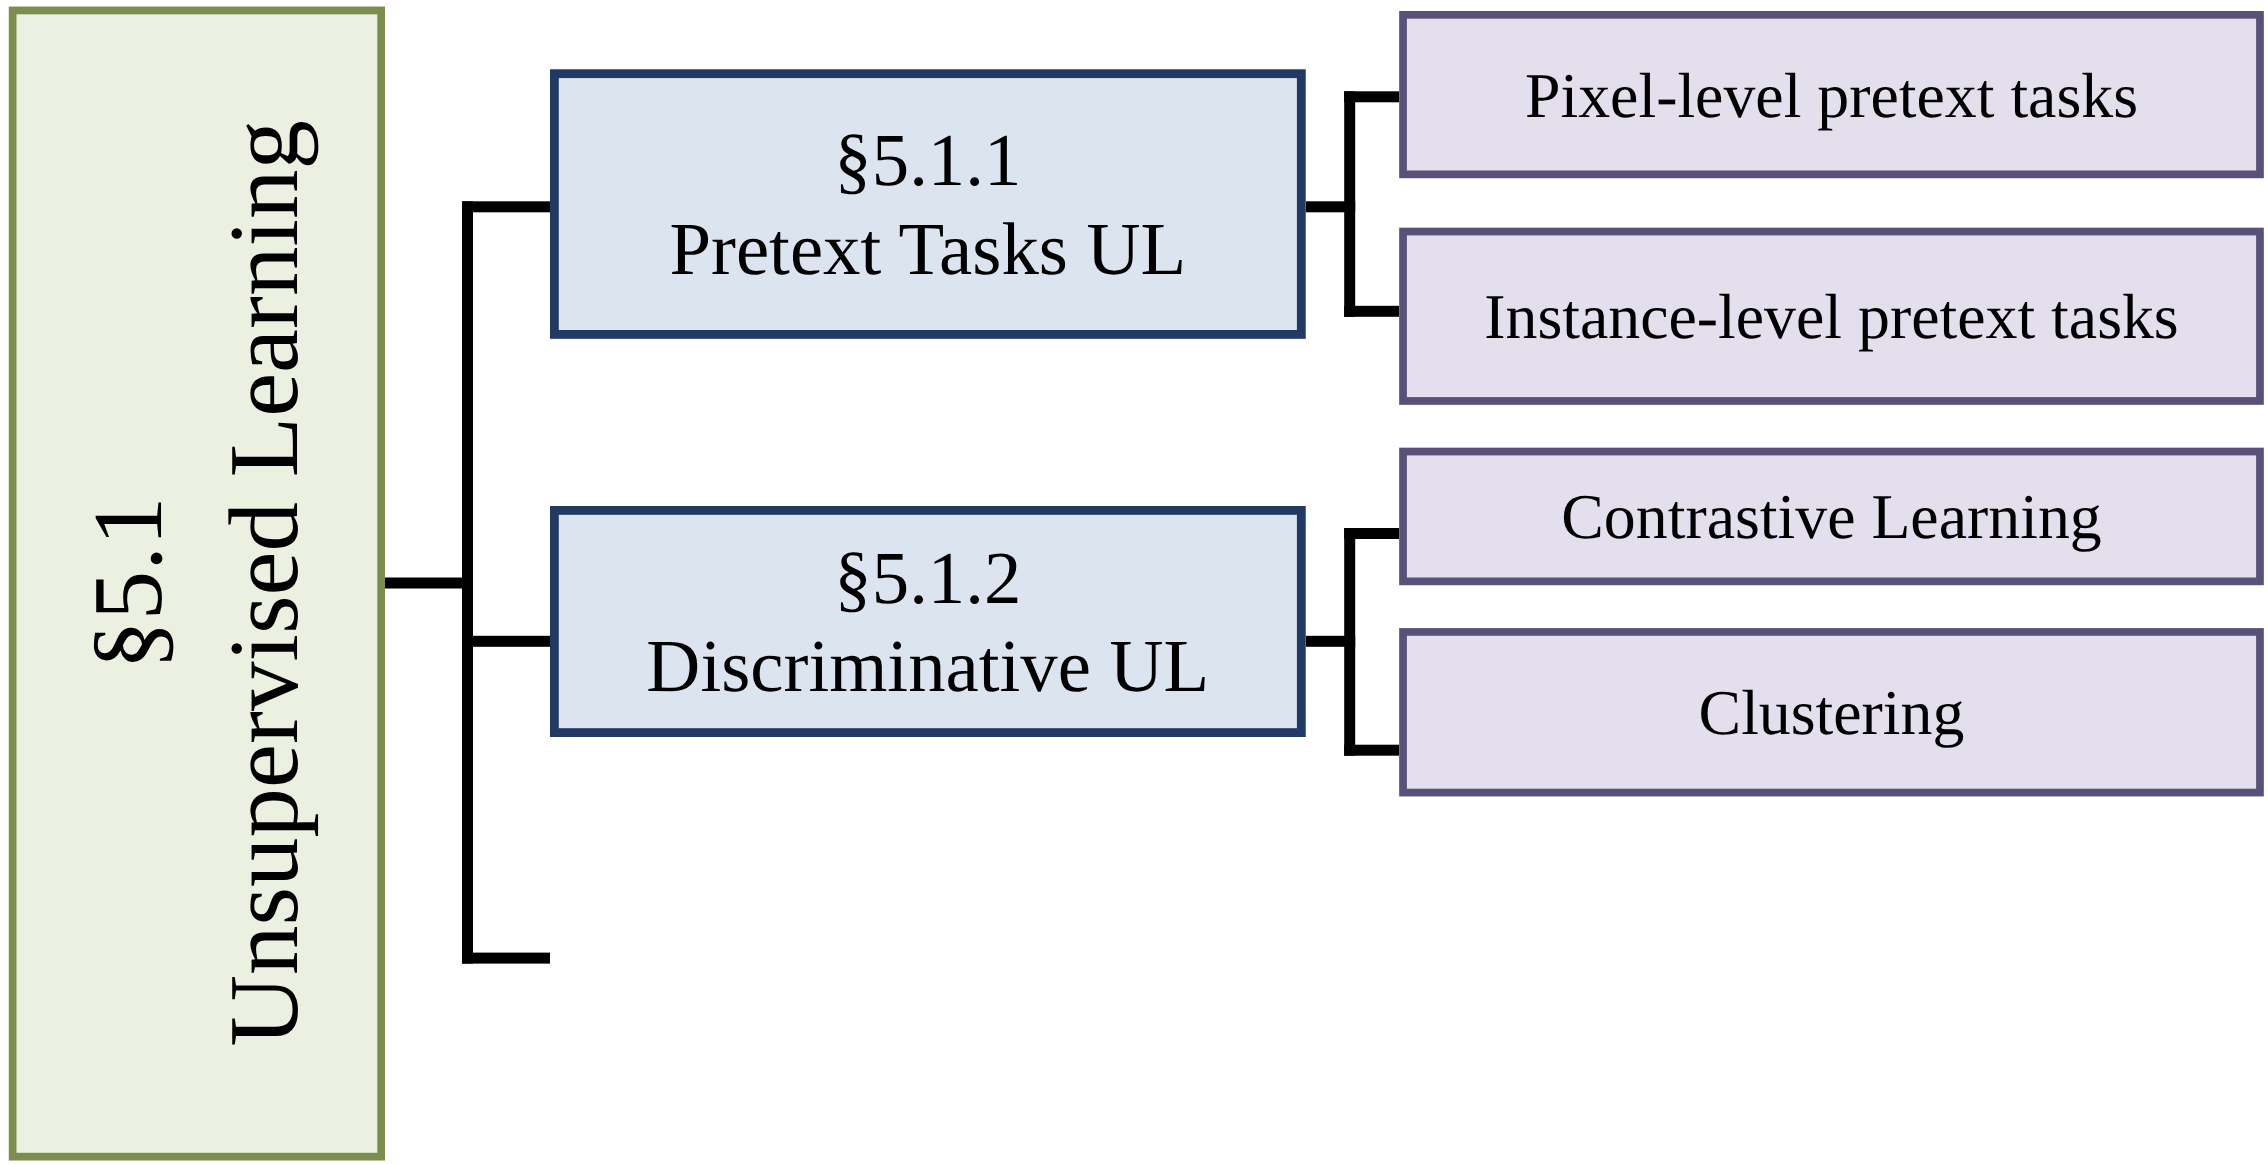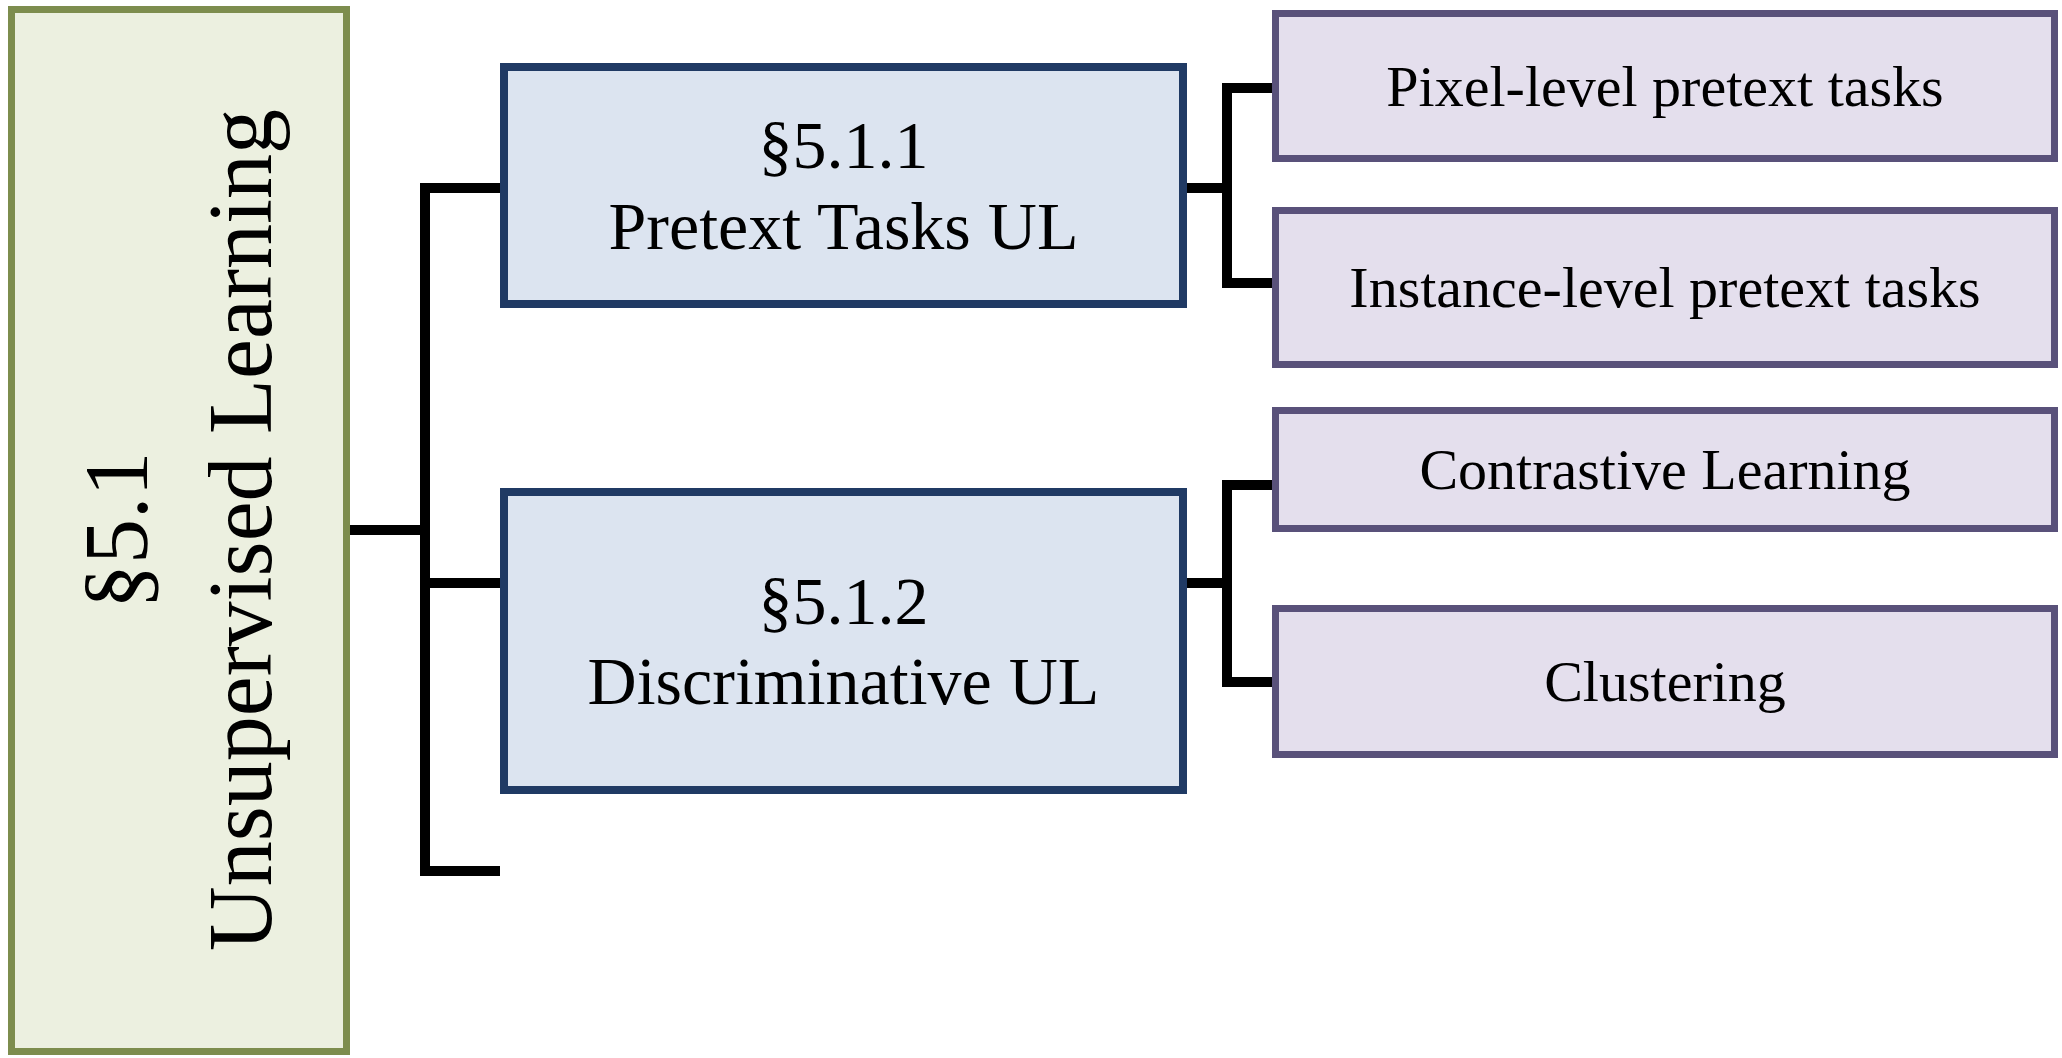--- a/index.html
+++ b/index.html
@@ -40,34 +40,34 @@
   .l1-node {
     left: 500px;
     width: 687px;
     background: #dce4f0;
     border: 8px solid #203a64;
     font-size: 68px;
     line-height: 1.18;
   }
   .l1-node .lines span { display: block; }
   #n511 { top: 63px;  height: 245px; text-align: center; }
-  #n512 { top: 460px; height: 306px; margin-top: 28px; }
+  #n512 { top: 460px; height: 210px; }
   #n513 { top: 750px; height: 245px; }
   
   .l2-node {
     left: 1272px;
     width: 786px;
     background: #e4dfed;
     border: 7px solid #59517a;
     font-size: 58px;
   }
   #p1 { top: 10px;  height: 152px; }
   #p2 { top: 207px; height: 161px; }
   #p3 { top: 407px; height: 125px; }
-  #p4 { top: 605px; height: 153px; }
+  #p4 { top: 571px; height: 153px; }
   
   .line { position: absolute; background: #000000; }
   #ln-root-stub { left: 350px;  top: 525px; width: 79px;  height: 10px; }
   #ln-trunk     { left: 420px;  top: 183px; width: 10px;  height: 693px; }
   #ln-b1        { left: 420px;  top: 183px; width: 80px;  height: 10px; }
   #ln-b2        { left: 420px;  top: 578px; width: 80px;  height: 10px; }
   #ln-b3        { left: 420px;  top: 866px; width: 80px;  height: 10px; }
   #ln-s1        { left: 1187px; top: 183px; width: 45px;  height: 10px; }
   #ln-br1       { left: 1222px; top: 83px;  width: 10px;  height: 205px; }
   #ln-p1        { left: 1222px; top: 83px;  width: 50px;  height: 10px; }

